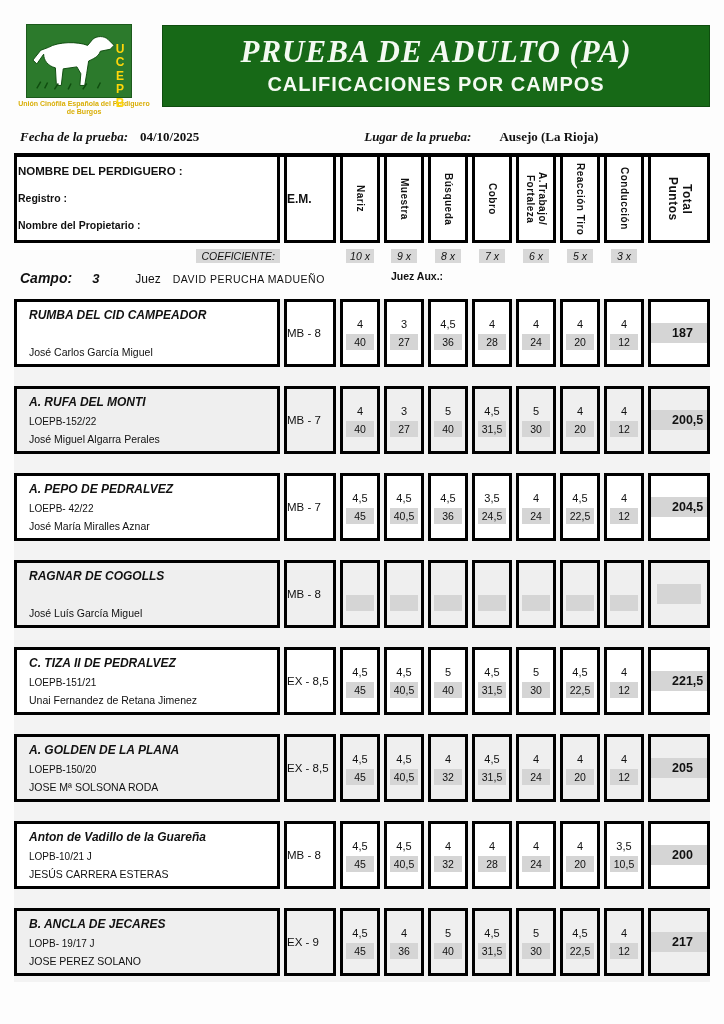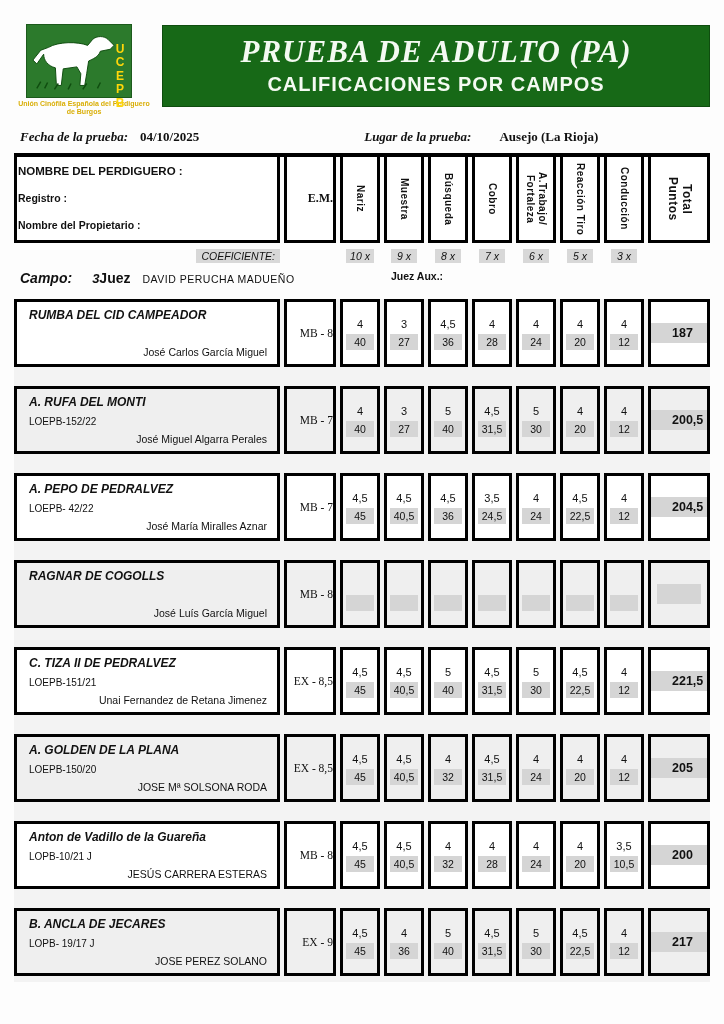--- a/index.html
+++ b/index.html
@@ -49,21 +49,21 @@
   .rule { height:4px; background:#000; }
   
   .row { display:flex; gap:4px; }
   .box { border:3px solid #000; background:#fff; }
   .score-header { height:86px; }
   .score-header .box { border-top:none; }
   .h-left { flex:1; display:flex; flex-direction:column; justify-content:space-between;
     padding:8px 10px 9px 1px; }
   .h-name { font-size:11.5px; font-weight:bold; }
   .h-reg, .h-owner { font-size:10.5px; font-weight:bold; }
-  .cell-em { width:52px; flex:0 0 52px; display:flex; align-items:center; justify-content:flex-end;font-family:Liberation Serif, serif; }
+  .cell-em { width:52px; flex:0 0 52px; display:flex; align-items:center; justify-content:flex-start; }
   .h-em { font-size:12px; font-weight:bold; }
   .cols { display:flex; gap:4px; }
   .h-col { width:40px; flex:0 0 40px; display:flex; align-items:center; justify-content:center; }
   .rot {
     writing-mode:vertical-rl; white-space:pre-line; text-align:center;
     font-weight:bold; font-size:10px; line-height:1.15; letter-spacing:0.5px;
   }
   .cell-total { width:62px; flex:0 0 62px; display:flex; align-items:center; justify-content:center; }
   .rot-total { font-size:12px; letter-spacing:0.5px; }
   
@@ -72,32 +72,32 @@
   .chip { background:#d8d8d8; display:inline-block; }
   .coef-label { font-size:10.5px; font-style:italic; padding:1px 5px; }
   .coef-cell { width:40px; flex:0 0 40px; text-align:center; }
   .coef-chip { font-size:10.5px; font-style:italic; padding:1px 4px; min-width:26px; }
   .coef-em-spacer { width:52px; flex:0 0 52px; }
   .coef-total-spacer { width:62px; flex:0 0 62px; }
   
   .campo-row { position:relative; margin:6px 0 7px 0; height:22px; display:flex; align-items:baseline; }
   .campo-label { font-size:14px; font-weight:bold; font-style:italic; margin-left:6px; }
   .campo-value { font-size:13px; font-weight:bold; font-style:italic; margin-left:20px; }
-  .juez-label { font-size:14px; font-weight:bold; }
+  .juez-label { font-size:12px; font-weight:normal; margin-left:36px; }
   .juez-name { font-size:10.5px; margin-left:12px; letter-spacing:0.5px; }
   .juez-aux-label { position:absolute; left:377px; font-size:10.5px; font-weight:bold; }
   
   .entries { display:flex; flex-direction:column; gap:19px; background:#f3f3f3; padding-bottom:6px; }
   .entry { height:68px; }
   .entry .box { border-width:3px; }
   .e-left { flex:1; display:flex; flex-direction:column; justify-content:space-between;
     padding:6px 10px 6px 12px; }
   .e-name { font-size:12px; font-weight:bold; font-style:italic; }
   .e-reg { font-size:10px; }
-  .e-owner { font-size:10.5px;text-align:right; }
+  .e-owner { font-size:10.5px; }
   .e-em { font-size:11.5px; }
   .e-scores { display:flex; gap:4px; }
   .s-cell { width:40px; flex:0 0 40px; display:flex; flex-direction:column;
     justify-content:center; align-items:stretch; }
   .s-raw { text-align:center; font-size:11px; height:17px; line-height:17px; }
   .s-weighted { margin:1px 3px 0 3px; height:16px; line-height:16px;
     text-align:center; font-size:10.5px; background:#d5d5d5; }
   .e-total { position:relative; }
   .total-chip { background:#d5d5d5; min-width:44px; min-height:20px; line-height:20px;
     text-align:center; font-size:12.5px; font-weight:bold; padding:0 21px; }

